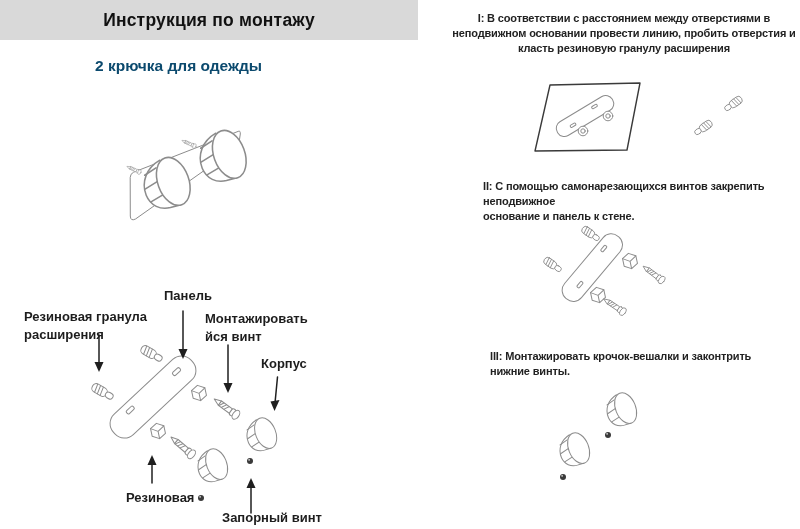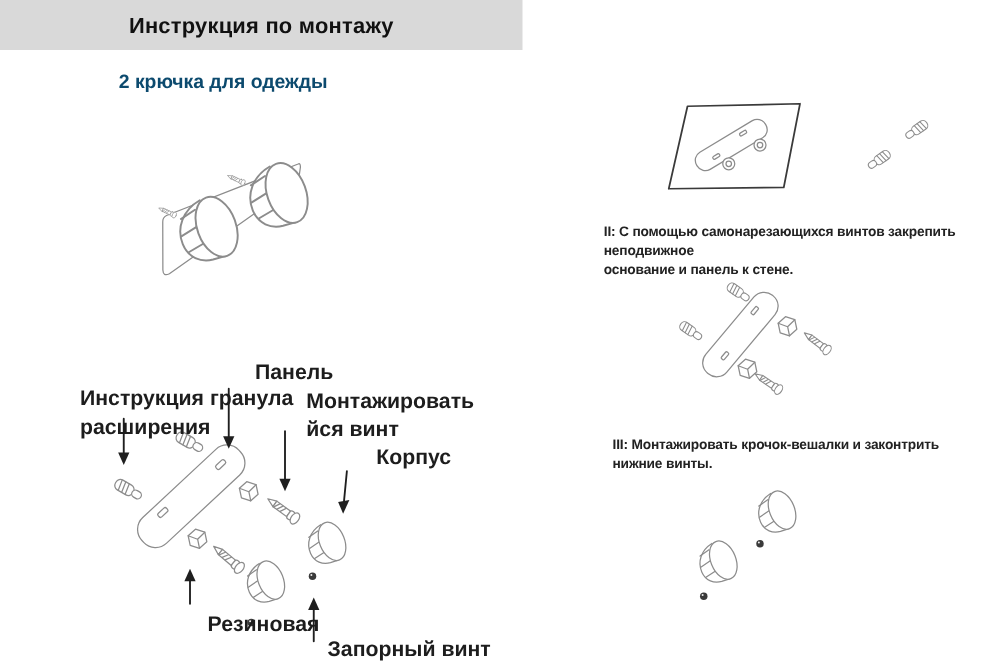--- a/index.html
+++ b/index.html
@@ -7,22 +7,22 @@
     position:relative;width:800px;height:529px;background:#ffffff;
     font-family:"Liberation Sans", sans-serif;color:#1f1f1f;overflow:hidden;padding-left:12px;
   }
   .header-bar{
     position:absolute;left:0;top:0;width:418px;height:40px;background:#d9d9d9;
     display:flex;align-items:center;justify-content:center;
   }
   .page-title{font-size:17.5px;font-weight:600;color:#111;letter-spacing:.2px;}
   .subtitle{position:absolute;left:95px;top:57px;font-size:15.5px;font-weight:600;color:#0c4a6e;}
   .part-label{
-    position:absolute;font-size:17px;font-weight:600;color:#1d1d1d;
-    line-height:1.35;white-space:pre-line;margin-left:40px;
+    position:absolute;font-size:13px;font-weight:600;color:#1d1d1d;
+    line-height:1.35;white-space:pre-line;
   }
   .step-text{
     position:absolute;font-size:11px;font-weight:600;color:#222;
     line-height:15px;letter-spacing:-0.15px;white-space:pre-line;
   }
   .step-text.s1{left:450px;top:11px;width:348px;text-align:center;}
   .step-text.s2{left:483px;top:179px;width:320px;text-align:left;}
   .step-text.s3{left:490px;top:349px;width:310px;text-align:left;}
   svg.d{position:absolute;overflow:visible;stroke:#8c8c8c;stroke-width:1;
         stroke-linecap:round;stroke-linejoin:round;}
@@ -123,28 +123,31 @@
       <line x1="142" y1="198" x2="142" y2="178"></line>
         <polygon points="137.5,180 146.5,180 142,170"></polygon>
     </g>
     <g class="arr">
       <line x1="241" y1="228" x2="241" y2="201"></line>
         <polygon points="236.5,203 245.5,203 241,193"></polygon>
     </g>
   </svg>
 
   <div class="part-label" style="left:164px;top:287px">Панель</div>
-  <div class="part-label" style="left:24px;top:308px">Инструкция гранула
+  <div class="part-label" style="left:24px;top:308px">Резиновая гранула
 расширения</div>
   <div class="part-label" style="left:205px;top:310px">Монтажировать
 йся винт</div>
   <div class="part-label" style="left:261px;top:355px">Корпус</div>
   <div class="part-label" style="left:126px;top:489px">Резиновая</div>
   <div class="part-label" style="left:222px;top:509px">Запорный винт</div>
 
+  <div class="step-text s1">I: В соответствии с расстоянием между отверстиями в
+неподвижном основании провести линию, пробить отверстия и
+класть резиновую гранулу расширения</div>
   <svg class="d" style="left:520px;top:78px" width="235" height="85" viewBox="0 0 235 85">
     <polygon points="30,7 120,5 107,72 15,73" fill="#fff" stroke="#3a3a3a" stroke-width="1.4"></polygon>
     <g transform="rotate(-31 65 38)">
       <rect x="33" y="30" width="64" height="16" rx="7.5" fill="#fff"></rect>
       <rect x="75" y="33.5" width="6" height="2.5" rx="1" fill="none"></rect>
       <rect x="47" y="38.5" width="6" height="2.5" rx="1" fill="none"></rect>
     </g>
     <use href="#hole" transform="translate(88,38)"></use>
     <use href="#hole" transform="translate(63,53)"></use>
     <use href="#dowel" transform="translate(183,50) rotate(145) scale(0.85)"></use>

